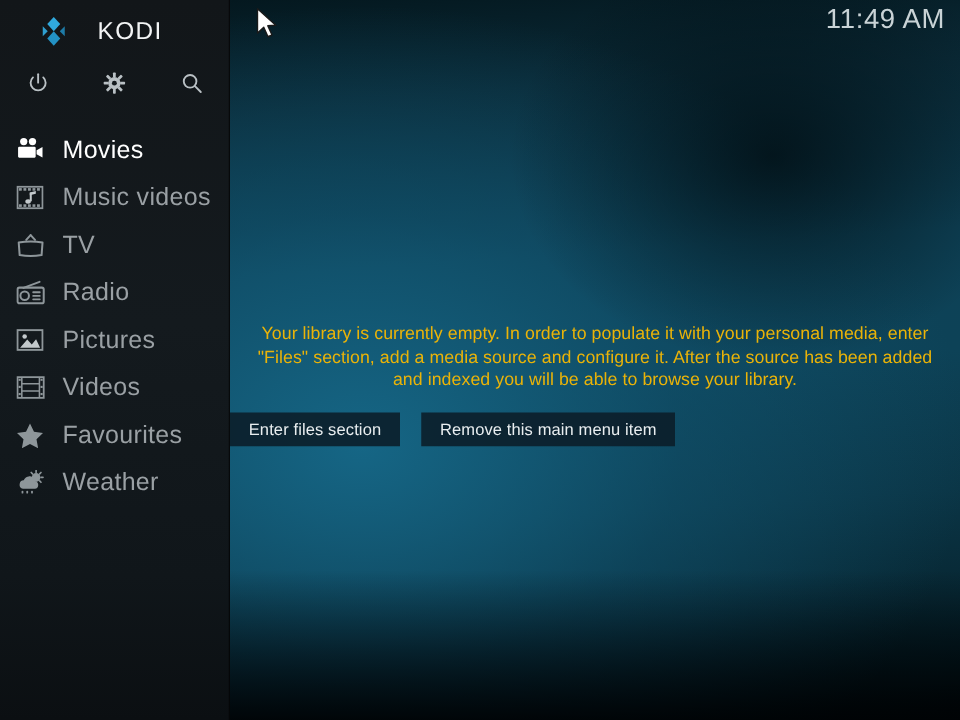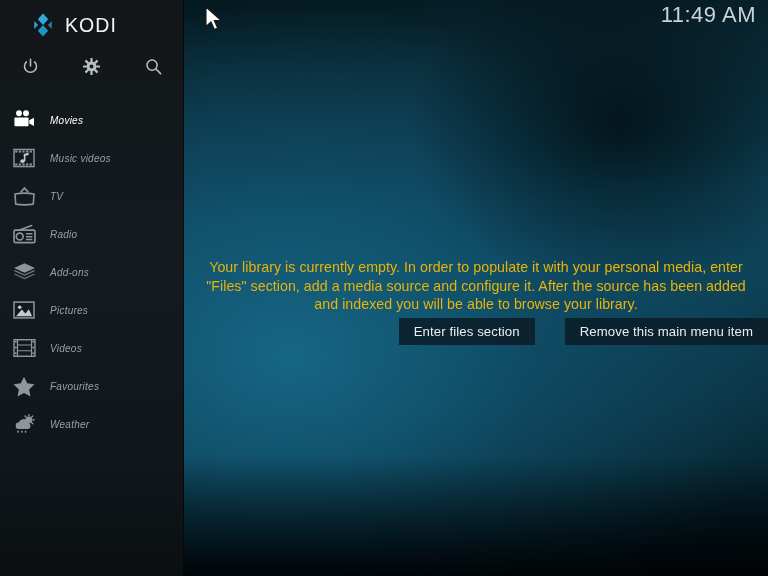--- a/index.html
+++ b/index.html
@@ -63,21 +63,21 @@
     width: 1px;
     background: rgba(0,0,0,0.6);
   }
 
   .brand {
     position: absolute;
     left: 30px;
     top: 10px;
     display: flex;
     align-items: center;
-    gap: 9px;
+    gap: 22px;
     height: 30px;
   }
   .brand-logo { width: 26px; height: 26px; display: block; }
   .brand-text {
     color: #f2f4f5;
     font-size: 19.5px;
     letter-spacing: 1.1px;
     font-weight: 400;
   }
 
@@ -112,24 +112,23 @@
   .menu-icon {
     width: 30px;
     margin-left: 9px;
     display: flex;
     align-items: center;
     justify-content: center;
   }
   .menu-icon svg { display: block; }
   .menu-label {
     margin-left: 11px;
-    font-size: 10px;
+    font-size: 20px;
     color: #9aa0a4;
     letter-spacing: 0.25px;
-    font-style: italic;
   }
   .menu-item.active .menu-label { color: #ffffff; }
 
   
   .clock {
     position: absolute;
     right: 12px;
     top: 2px;
     font-size: 22px;
     color: #c9d3d6;
@@ -149,24 +148,24 @@
   }
   .empty-text {
     width: 548px;
     margin: 0 auto;
     font-size: 14.2px;
     line-height: 18.5px;
     color: #eab308;
     letter-spacing: 0.05px;
   }
   .btn-row {
-    margin-top: 4px;
-    display: flex;
-    justify-content: flex-end;
-    gap: 30px;
+    margin-top: 16px;
+    display: flex;
+    justify-content: flex-start;
+    gap: 17px;
   }
   .btn {
     background: rgba(11,29,40,0.88);
     color: #e9eef0;
     font-size: 13.2px;
     padding: 0 15px;
     height: 27px;
     line-height: 27px;
     border: none;
     cursor: pointer;
@@ -311,32 +310,20 @@
             <g fill="#8e969a">
               <rect x="13.4" y="9.5" width="7" height="1.6" rx="0.7"></rect>
               <rect x="13.4" y="12.5" width="7" height="1.6" rx="0.7"></rect>
               <rect x="13.4" y="15.5" width="7" height="1.6" rx="0.7"></rect>
             </g>
           </svg>
         </span>
         <span class="menu-label">Radio</span>
       </div>
 
-      <div class="menu-item">
-        <span class="menu-icon">
-          <svg width="23" height="20" viewBox="0 0 24 21" xmlns="http://www.w3.org/2000/svg">
-            <g fill="#8e969a">
-              <polygon points="12,1.2 23,6.2 12,11.2 1,6.2"></polygon>
-              <polygon points="12,13 1.8,8.4 1,9.5 12,14.5 23,9.5 22.2,8.4" opacity="0.85"></polygon>
-              <polygon points="12,16.6 1.8,12 1,13.1 12,18.1 23,13.1 22.2,12" opacity="0.7"></polygon>
-            </g>
-          </svg>
-        </span>
-        <span class="menu-label">Add-ons</span>
-      </div>
 
       <div class="menu-item">
         <span class="menu-icon">
           <svg width="22" height="20" viewBox="0 0 23 21" xmlns="http://www.w3.org/2000/svg">
             <rect x="1" y="2.2" width="21" height="16.6" fill="none" stroke="#8e969a" stroke-width="1.6"></rect>
             <circle cx="7" cy="7.6" r="1.9" fill="#c3c9cc"></circle>
             <polygon points="3.2,17 9.2,10 13,14.2 16.6,9.8 20,17" fill="#c3c9cc"></polygon>
           </svg>
         </span>
         <span class="menu-label">Pictures</span>

